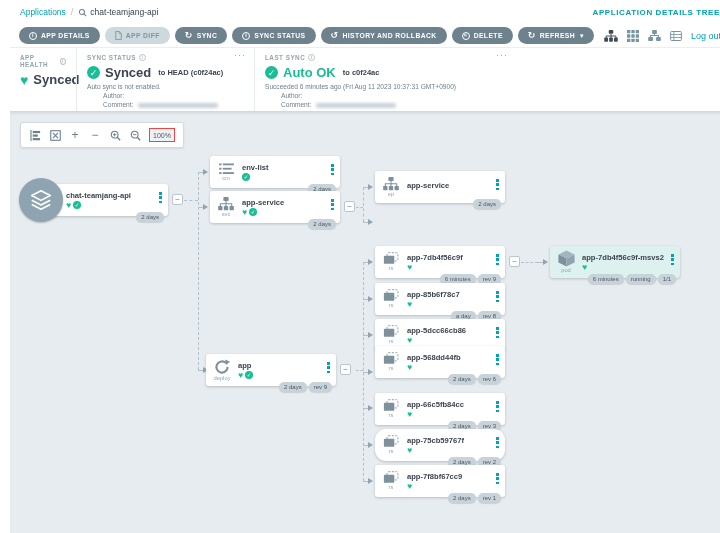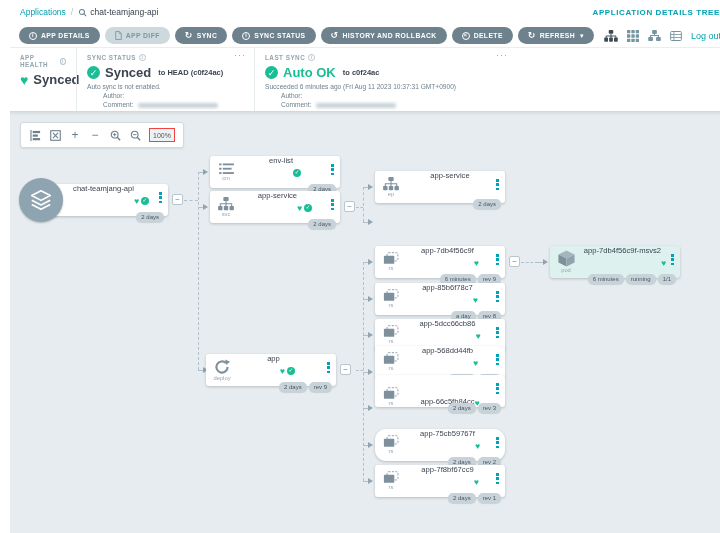--- a/index.html
+++ b/index.html
@@ -76,21 +76,21 @@
   
   .node { position:absolute; width:130px; height:32px; background:#fff; border-radius:3px;
     box-shadow:0 1px 3px rgba(0,0,0,.2); display:flex; cursor:pointer; }
   .node.pod { background:#ddf2ef; }
   .node.root { width:128px; padding-left:26px; }
   .rooticon { position:absolute; left:-21px; top:-6px; width:44px; height:44px; border-radius:50%;
     background:#8fa4b1; display:flex; align-items:center; justify-content:center;
     box-shadow:0 1px 2px rgba(0,0,0,.25); }
   .nicon { width:32px; display:flex; flex-direction:column; align-items:center; justify-content:center; flex:0 0 auto; }
   .kind { font-size:5.8px; color:#98a7b0; line-height:1; margin-top:1px; white-space:nowrap; }
-  .nbody { flex:1; min-width:0; display:flex; justify-content:center; padding-right:12px; }
+  .nbody { flex:1; min-width:0; display:flex; flex-direction:column; justify-content:center; padding-right:12px;font-weight:bold; }
   .ntitle { font-size:7.6px; color:#3c4450; white-space:nowrap; overflow:hidden; text-overflow:ellipsis; }
   .nhealth { display:flex; gap:2px; align-items:center; margin-top:1.5px; min-height:1px; }
   .heart { color:#18be94; font-size:8.5px; line-height:1; }
   .check { width:8px; height:8px; border-radius:50%; background:#18be94; color:#fff; font-size:5.5px;
     display:inline-flex; align-items:center; justify-content:center; line-height:1; }
   .nmenu { position:absolute; right:6px; top:8px; cursor:pointer; }
   .nmenu i { display:block; width:2.6px; height:2.6px; background:#00a2b3; margin-bottom:1.8px; }
   .nbadges { position:absolute; right:4px; bottom:-6px; display:flex; gap:2px; }
   .badge { background:#c8d3d9; border-radius:6px; padding:1px 5px; font-size:6px; color:#4a5664;
     white-space:nowrap; box-shadow:0 1px 1px rgba(0,0,0,.12); line-height:1.4; }
@@ -538,21 +538,21 @@
           <span class="nmenu">
             <i></i>
             <i></i>
             <i></i>
           </span>
           <div class="nbadges">
             <span class="badge">2 days</span>
             <span class="badge">rev 6</span>
           </div>
         </div>
-        <div class="node" style="left: 365px; top: 264px; align-items: flex-end;">
+        <div class="node" style="left: 365px; top: 282px;">
           <div class="nicon">
             <svg width="16" height="13" viewBox="0 0 18 15">
               <rect x="4.5" y="0.8" width="12.5" height="9.5" rx="1.5" fill="none" stroke="#8da0ac" stroke-width="1.1" stroke-dasharray="2.4 1.6"></rect>
               <rect x="0.8" y="4.2" width="12" height="9.5" rx="1" fill="#7d909c"></rect>
             </svg>
             <span class="kind">rs</span>
           </div>
           <div class="nbody">
             <div class="ntitle">app-66c5fb84cc</div>
             <div class="nhealth">

